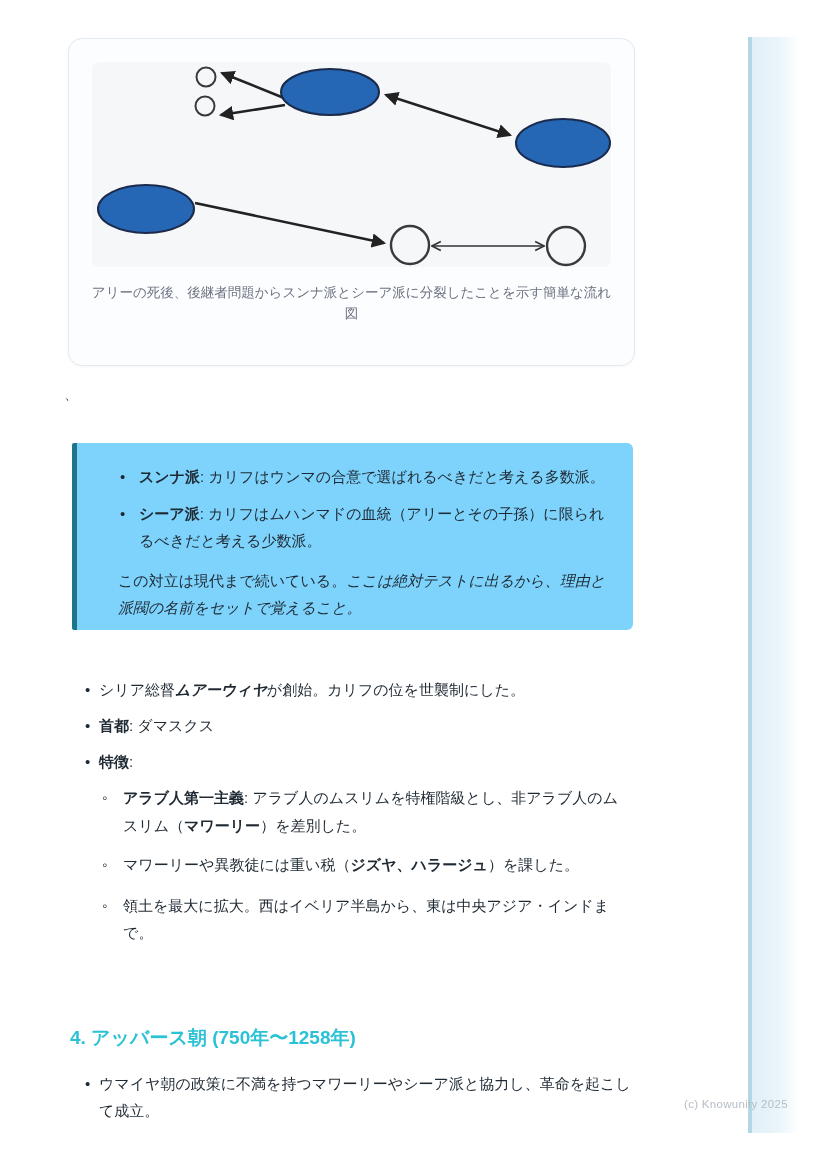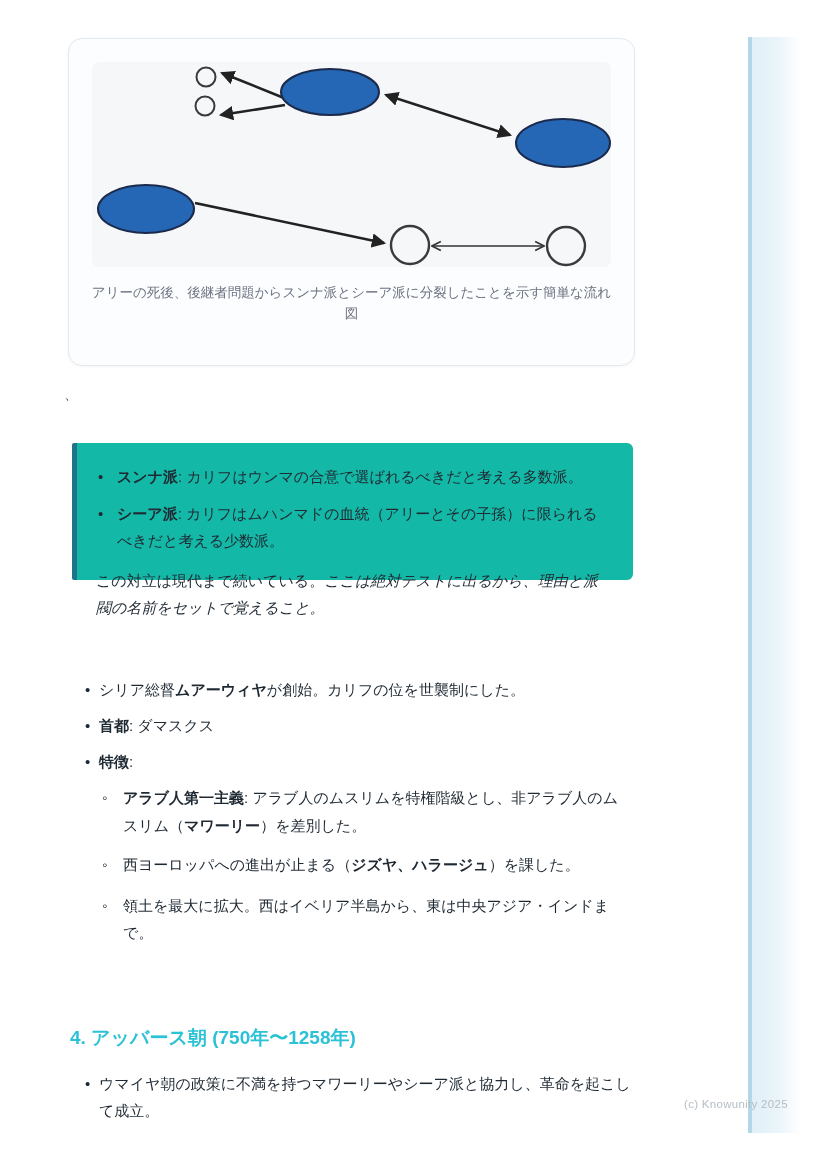--- a/index.html
+++ b/index.html
@@ -16,23 +16,23 @@
   }
   .diagram-panel{position:absolute;left:23px;top:23px;width:519px;height:205px;}
   .figure-caption{
     position:absolute;left:22px;right:22px;top:243px;text-align:center;
     font-size:13.5px;line-height:21px;color:#6b7280;
   }
   
   .stray-mark{position:absolute;left:64px;top:386px;font-size:14px;color:#374151;}
   
   .callout{
-    position:absolute;left:72px;top:443px;width:561px;height:137px;box-sizing:border-box;
-    background:#14b8a6;border-left:5px solid #1e7488;border-radius:2px 6px 6px 2px;
-    padding:20px 26px 0 19px;
+    position:absolute;left:72px;top:443px;width:561px;height:187px;box-sizing:border-box;
+    background:#7dd3fc;border-left:5px solid #1e7488;border-radius:2px 6px 6px 2px;
+    padding:20px 26px 0 41px;
   }
   .callout ul{list-style:none;margin:0;padding:0 0 0 21px;}
   .callout li{position:relative;font-size:15px;line-height:27px;margin-bottom:10px;}
   .callout li::before{content:"•";position:absolute;left:-19px;top:0;}
   .callout .note{font-size:15px;line-height:27px;margin-top:13px;}
   
   .section{position:absolute;left:70px;width:563px;}
   #section-umayyad{top:656px;}
   #section-abbasid{top:1026px;}
   .section-heading{font-size:19px;line-height:24px;font-weight:700;color:#2bc1d6;margin:0;}
@@ -88,27 +88,27 @@
 <div class="callout">
   <ul>
     <li><span style="font-weight: 700;">スンナ派</span><span>: カリフはウンマの合意で選ばれるべきだと考える多数派。</span></li>
     <li><span style="font-weight: 700;">シーア派</span><span>: カリフはムハンマドの血統（アリーとその子孫）に限られるべきだと考える少数派。</span></li>
   </ul>
   <div class="note"><span>この対立は現代まで続いている。</span><span style="font-style: italic;">ここは絶対テストに出るから、理由と派閥の名前をセットで覚えること。</span></div>
 </div>
 
 <div class="section" id="section-umayyad">
   <ul class="toplist">
-    <li><span>シリア総督</span><span style="font-weight: 700;">ムアーウィヤ</span><span>が創始。カリフの位を世襲制にした。</span></li>
+    <li><span>シリア総督</span><span style="font-weight: 700; font-style: italic;">ムアーウィヤ</span><span>が創始。カリフの位を世襲制にした。</span></li>
     <li><span style="font-weight: 700;">首都</span><span>: ダマスクス</span></li>
     <li>
       <span><span style="font-weight: 700;">特徴</span><span>:</span></span>
       <ul class="sublist">
         <li><span style="font-weight: 700;">アラブ人第一主義</span><span>: アラブ人のムスリムを特権階級とし、非アラブ人のムスリム（</span><span style="font-weight: 700;">マワーリー</span><span>）を差別した。</span></li>
-        <li><span>西ヨーロッパへの進出が止まる（</span><span style="font-weight: 700; font-family: Liberation Serif, serif;">ジズヤ、ハラージュ</span><span>）を課した。</span></li>
+        <li><span>マワーリーや異教徒には重い税（</span><span style="font-weight: 700; font-family: Liberation Serif, serif;">ジズヤ、ハラージュ</span><span>）を課した。</span></li>
         <li><span>領土を最大に拡大。西はイベリア半島から、東は中央アジア・インドまで。</span></li>
       </ul>
     </li>
   </ul>
 </div>
 
 <div class="section" id="section-abbasid">
   <h2 class="section-heading">4. アッバース朝 (750年〜1258年)</h2>
   <ul class="toplist">
     <li><span>ウマイヤ朝の政策に不満を持つマワーリーやシーア派と協力し、革命を起こして成立。</span></li>

